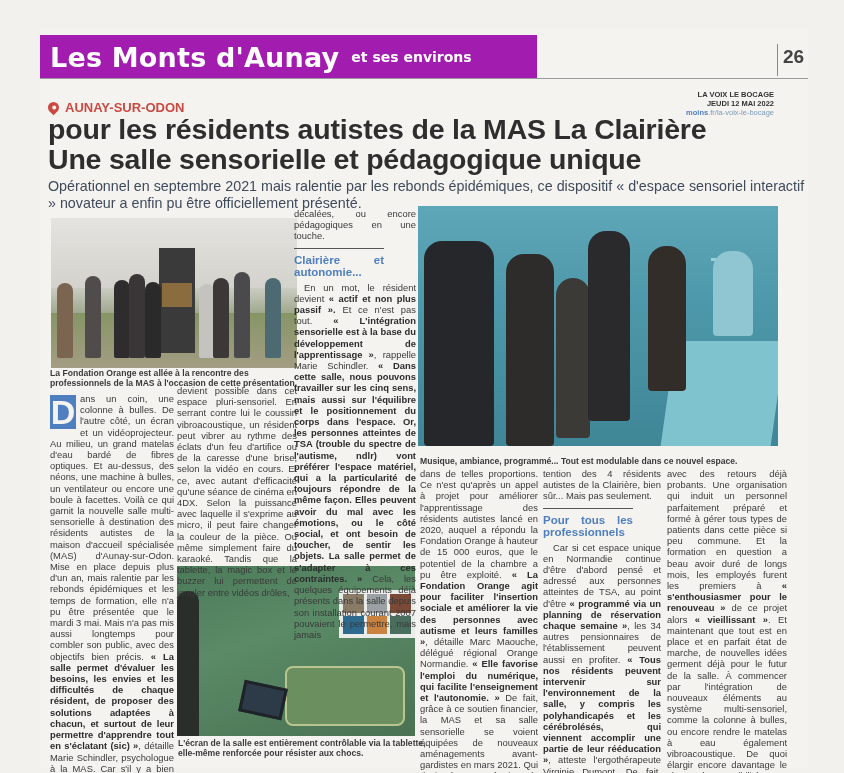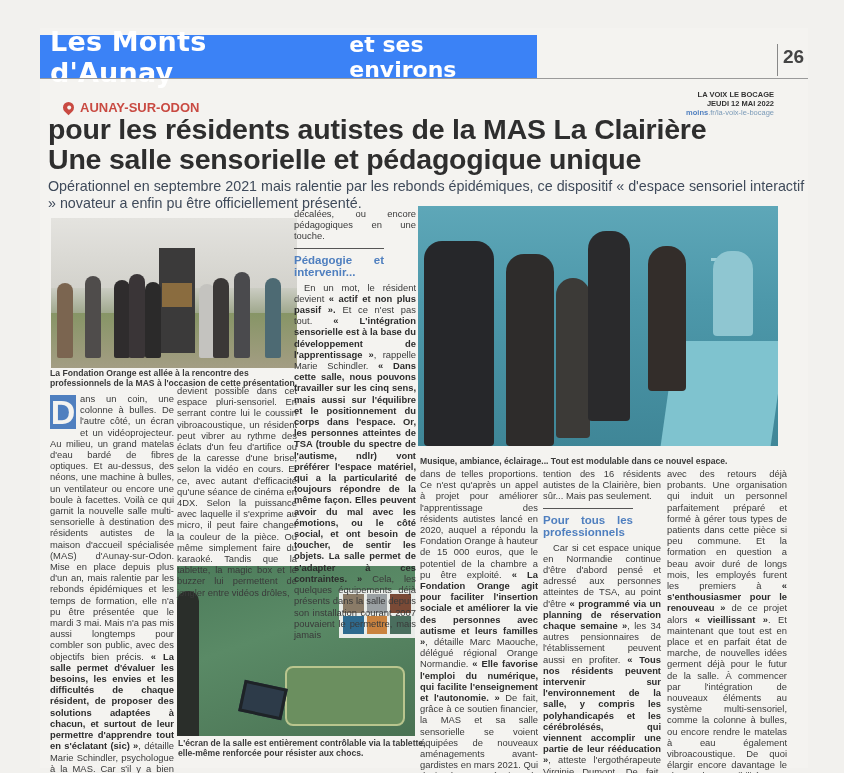--- a/index.html
+++ b/index.html
@@ -10,49 +10,49 @@
     color: #2b2b2b;
     position: relative;
   }
   .page {
     position: absolute; left: 40px; top: 28px; width: 768px; height: 740px;
     background: #f4f3f0;
   }
   
   .section-band {
     position: absolute; left: 0px; top: 7px; width: 497px; height: 44px;
-    background: #3b82f6;
+    background: #a21caf;
     color: #fff;
     display: flex; align-items: center; padding-left: 10px;
     font-family: "DejaVu Sans", sans-serif;
     font-weight: bold;
   }
   .band-main { font-size: 27px; letter-spacing: 0.2px; }
-  .band-sub { font-size: 22px; margin-left: 12px; }
+  .band-sub { font-size: 14px; margin-left: 12px; }
   .masthead {
     position: absolute; left: 600px; top: 18px; width: 134px;
     text-align: right; font-family: "Liberation Sans", sans-serif; line-height: 9px;
   }
   .masthead .pub { font-size: 7.5px; color: #333; font-weight: bold; margin-top: 44px; }
   .masthead .date { font-size: 7.5px; color: #333; font-weight: bold; }
   .masthead .url { font-size: 7.5px; color: #7b9bb8; }
   .masthead .url b { color: #4f7fbf; }
   .page-num-rule {
     position: absolute; left: 737px; top: 16px; width: 1px; height: 32px; background: #888;
   }
   .page-num {
     position: absolute; left: 743px; top: 18px; font-size: 19px; font-weight: bold; color: #444;
     font-family: "Liberation Sans", sans-serif;
   }
   .header-rule {
     position: absolute; left: 0px; top: 50px; width: 768px; height: 1px; background: #9a9a9a;
   }
   
   .location {
-    position: absolute; left: 23px; top: 72px; display: flex; align-items: center;
+    position: absolute; left: 8px; top: 72px; display: flex; align-items: center;
     color: #c94a42; font-weight: bold; font-family: "Liberation Sans", sans-serif;
   }
   .pin-icon {
     width: 11px; height: 11px; background: #c94a42; border-radius: 50% 50% 50% 0;
     transform: rotate(-45deg); margin-right: 6px; position: relative;
   }
   .pin-icon::after {
     content: ""; position: absolute; left: 3.5px; top: 3.5px; width: 4px; height: 4px; border-radius: 50%; background: #f4f3f0;
   }
   .location-label { font-size: 13px; }
@@ -176,21 +176,21 @@
   <div class="photo photo-room">
     <div class="shelf"></div>
     <div class="table"></div>
     <div class="figure" style="left:6px;top:35px;width:70px;height:205px;background:#26272a;"></div>
     <div class="figure" style="left:88px;top:48px;width:48px;height:192px;background:#2e2c2b;"></div>
     <div class="figure" style="left:138px;top:72px;width:34px;height:160px;background:#3c3a37;"></div>
     <div class="figure" style="left:170px;top:25px;width:42px;height:190px;background:#2a2a2c;"></div>
     <div class="figure" style="left:230px;top:40px;width:38px;height:145px;background:#332d2a;"></div>
     <div class="figure" style="left:295px;top:45px;width:40px;height:85px;background:#8fc6d1;"></div>
   </div>
-  <div class="caption cap-room">Musique, ambiance, éclairage... Tout est modulable dans ce nouvel espace.</div>
+  <div class="caption cap-room">Musique, ambiance, programmé... Tout est modulable dans ce nouvel espace.</div>
 
   <div class="photo photo-tablet">
     <div class="person-dark"></div>
     <div class="wall-screen">
       <span style="background:#8a7b67"></span>
       <span style="background:#9aa0a3"></span>
       <span style="background:#7a4a36"></span>
       <span style="background:#2e6a8e"></span>
       <span style="background:#c9823f"></span>
       <span style="background:#4a6e5e"></span>
@@ -205,30 +205,30 @@
     <span>ans un coin, une colonne à bulles. De l'autre côté, un écran et un vidéoprojecteur. Au milieu, un grand matelas d'eau bardé de fibres optiques. Et au-dessus, des néons, une machine à bulles, un ventilateur ou encore une boule à facettes. Voilà ce qui garnit la nouvelle salle multi-sensorielle à destination des résidents autistes de la maison d'accueil spécialisée (MAS) d'Aunay-sur-Odon. Mise en place depuis plus d'un an, mais ralentie par les rebonds épidémiques et les temps de formation, elle n'a pu être présentée que le mardi 3 mai. Mais n'a pas mis aussi longtemps pour combler son public, avec des objectifs bien précis.</span>
     <b>« La salle permet d'évaluer les besoins, les envies et les difficultés de chaque résident, de proposer des solutions adaptées à chacun, et surtout de leur permettre d'apprendre tout en s'éclatant (sic) »</b><span>, détaille Marie Schindler, psychologue à la MAS. Car s'il y a bien une caractéristique à retenir de ce nouvel outil, c'est sa richesse. Qu'il s'agisse de programmes préconçus ou personnalisés, tout</span>
   </div>
 
   <div class="col col2">
     <span>devient possible dans cet espace pluri-sensoriel. En serrant contre lui le coussin vibroacoustique, un résident peut vibrer au rythme des éclats d'un feu d'artifice ou de la caresse d'une brise, selon la vidéo en cours. Et ce, avec autant d'efficacité qu'une séance de cinéma en 4DX. Selon la puissance avec laquelle il s'exprime au micro, il peut faire changer la couleur de la pièce. Ou même simplement faire du karaoké. Tandis que la tablette, la magic box et le buzzer lui permettent de jongler entre vidéos drôles,</span>
   </div>
 
   <div class="col col3">
     <p>décalées, ou encore pédagogiques en une touche.</p>
-    <div class="subhead" style="white-space:normal;width:90px;">Pédagogie et intervenir...</div>
+    <div class="subhead" style="white-space:normal;width:90px;">Clairière et autonomie...</div>
     <p class="ind"><span>En un mot, le résident devient</span> <b>« actif et non plus passif ».</b><span> Et ce n'est pas tout. </span><b>« L'intégration sensorielle est à la base du développement de l'apprentissage »</b><span>, rappelle Marie Schindler. </span><b>« Dans cette salle, nous pouvons travailler sur les cinq sens, mais aussi sur l'équilibre et le positionnement du corps dans l'espace. Or, les personnes atteintes de TSA (trouble du spectre de l'autisme, ndlr) vont préférer l'espace matériel, qui a la particularité de toujours répondre de la même façon. Elles peuvent avoir du mal avec les émotions, ou le côté social, et ont besoin de toucher, de sentir les objets. La salle permet de s'adapter à ces contraintes. »</b><span> Cela, les quelques équipements déjà présents dans la salle depuis son installation courant 2007 pouvaient le permettre, mais jamais</span></p>
   </div>
 
   <div class="col col4">
     <span>dans de telles proportions. Ce n'est qu'après un appel à projet pour améliorer l'apprentissage des résidents autistes lancé en 2020, auquel a répondu la Fondation Orange à hauteur de 15 000 euros, que le potentiel de la chambre a pu être exploité. </span><b>« La Fondation Orange agit pour faciliter l'insertion sociale et améliorer la vie des personnes avec autisme et leurs familles »</b><span>, détaille Marc Maouche, délégué régional Orange Normandie. </span><b>« Elle favorise l'emploi du numérique, qui facilite l'enseignement et l'autonomie. »</b><span> De fait, grâce à ce soutien financier, la MAS et sa salle sensorielle se voient équipées de nouveaux aménagements avant-gardistes en mars 2021. Qui deviendront opérationnels quelques mois plus tard, en septembre. À l'in-</span>
   </div>
 
   <div class="col col5">
-    <p>tention des 16 résidents autistes de la Clairière, bien sûr... Mais pas seulement.</p>
+    <p>tention des 4 résidents autistes de la Clairière, bien sûr... Mais pas seulement.</p>
     <div class="subhead" style="white-space:normal;width:90px;">Pour tous les professionnels</div>
     <p class="ind"><span>Car si cet espace unique en Normandie continue d'être d'abord pensé et adressé aux personnes atteintes de TSA, au point d'être </span><b>« programmé via un planning de réservation chaque semaine »</b><span>, les 34 autres pensionnaires de l'établissement peuvent aussi en profiter. </span><b>« Tous nos résidents peuvent intervenir sur l'environnement de la salle, y compris les polyhandicapés et les cérébrolésés, qui viennent accomplir une partie de leur rééducation »</b><span>, atteste l'ergothérapeute Virginie Dumont. De fait, chacun d'eux a pu l'expérimenter « au moins une fois »,</span></p>
   </div>
 
   <div class="col col6">
     <p><span>avec des retours déjà probants. Une organisation qui induit un personnel parfaitement préparé et formé à gérer tous types de patients dans cette pièce si peu commune. Et la formation en question a beau avoir duré de longs mois, les employés furent les premiers à </span><b>« s'enthousiasmer pour le renouveau »</b><span> de ce projet alors </span><b>« vieillissant »</b><span>. Et maintenant que tout est en place et en parfait état de marche, de nouvelles idées germent déjà pour le futur de la salle. À commencer par l'intégration de nouveaux éléments au système multi-sensoriel, comme la colonne à bulles, ou encore rendre le matelas à eau également vibroacoustique. De quoi élargir encore davantage le champ des possibilités pour les résidents.</span></p>
 
   </div>
 
 </div>

